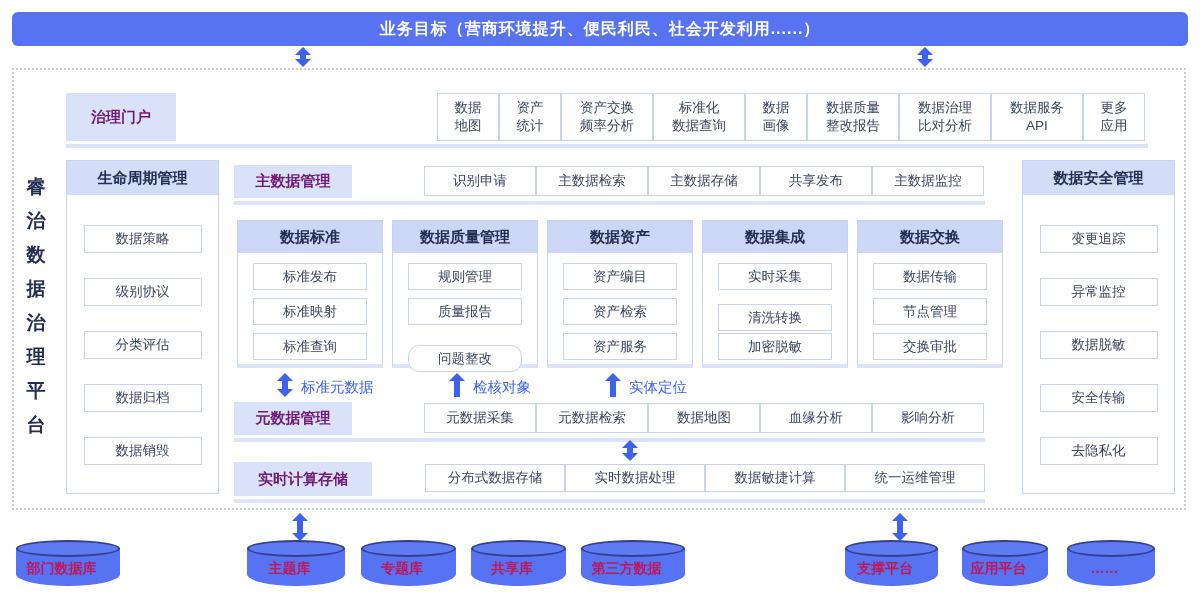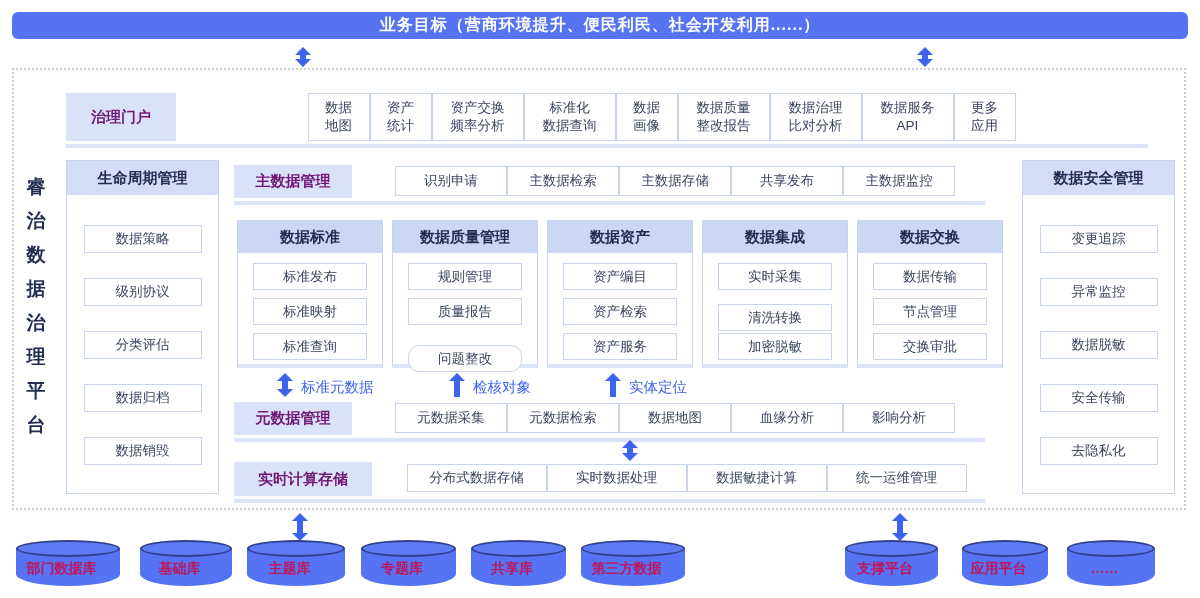--- a/index.html
+++ b/index.html
@@ -1,31 +1,31 @@
 <!DOCTYPE html>
 <html><head>
 <meta charset="utf-8">
 <style>
   html,body{margin:0;padding:0;background:#ffffff;}
   .canvas{position:relative;width:1200px;height:598px;background:#ffffff;overflow:hidden;
           font-family:"Liberation Sans","DejaVu Sans",sans-serif;}
 
-  .banner{position:absolute;left:12px;top:12px;width:1176px;height:27px;background:#5873F2;
+  .banner{position:absolute;left:12px;top:12px;width:1176px;height:34px;background:#5873F2;
           border-radius:6px;color:#ffffff;font-size:16px;font-weight:bold;letter-spacing:1px;
           display:flex;align-items:center;justify-content:center;}
 
   .dashed-box{position:absolute;left:12px;top:68px;width:1174px;height:442px;
           border:2px dotted #c9ccd6;box-sizing:border-box;background:#ffffff;}
 
   .vtitle{position:absolute;left:23px;top:170px;width:26px;font-size:19px;font-weight:bold;
           color:#232E52;line-height:34px;text-align:center;word-break:break-all;}
 
   .row-label{position:absolute;background:#D9E2F8;color:#701a75;font-weight:bold;font-size:15px;
           display:flex;align-items:center;justify-content:center;box-sizing:border-box;}
-  .items{position:absolute;display:flex;justify-content:center;}
+  .items{position:absolute;display:flex;justify-content:flex-end;}
   .box{background:#ffffff;border:1px solid #C8D3EF;color:#3A4560;font-size:13.5px;
           display:flex;align-items:center;justify-content:center;text-align:center;
           white-space:pre-line;line-height:1.3;box-sizing:border-box;}
   .w62{width:62px;} .w92{width:92px;} .w112{width:112px;} .w140{width:140px;}
   .strip{position:absolute;height:4px;background:#DCE4F9;}
 
   .panel{position:absolute;top:220px;width:146px;height:148px;background:#ffffff;
           border:1px solid #C8D3EF;border-bottom:4px solid #DCE4F9;box-sizing:border-box;}
   .panel-title{height:32px;background:#CBD7F5;color:#232E52;font-weight:bold;font-size:15px;
           display:flex;align-items:center;justify-content:center;}
@@ -210,25 +210,20 @@
       <div class="hu"></div>
       <div class="stem"></div>
       <div class="hd"></div>
     </div>
 
   <div class="cyl" style="left:16px;width:104px;">
       <div class="top"></div>
       <div class="body"></div>
       <div class="lbl">部门数据库</div>
     </div>
-  <div class="cyl" style="left:140px;width:92px;">
-      <div class="top"></div>
-      <div class="body"></div>
-      <div class="lbl">基础库</div>
-    </div>
   <div class="cyl" style="left:247px;width:98px;">
       <div class="top"></div>
       <div class="body"></div>
       <div class="lbl">主题库</div>
     </div>
   <div class="cyl" style="left:361px;width:95px;">
       <div class="top"></div>
       <div class="body"></div>
       <div class="lbl">专题库</div>
     </div>

